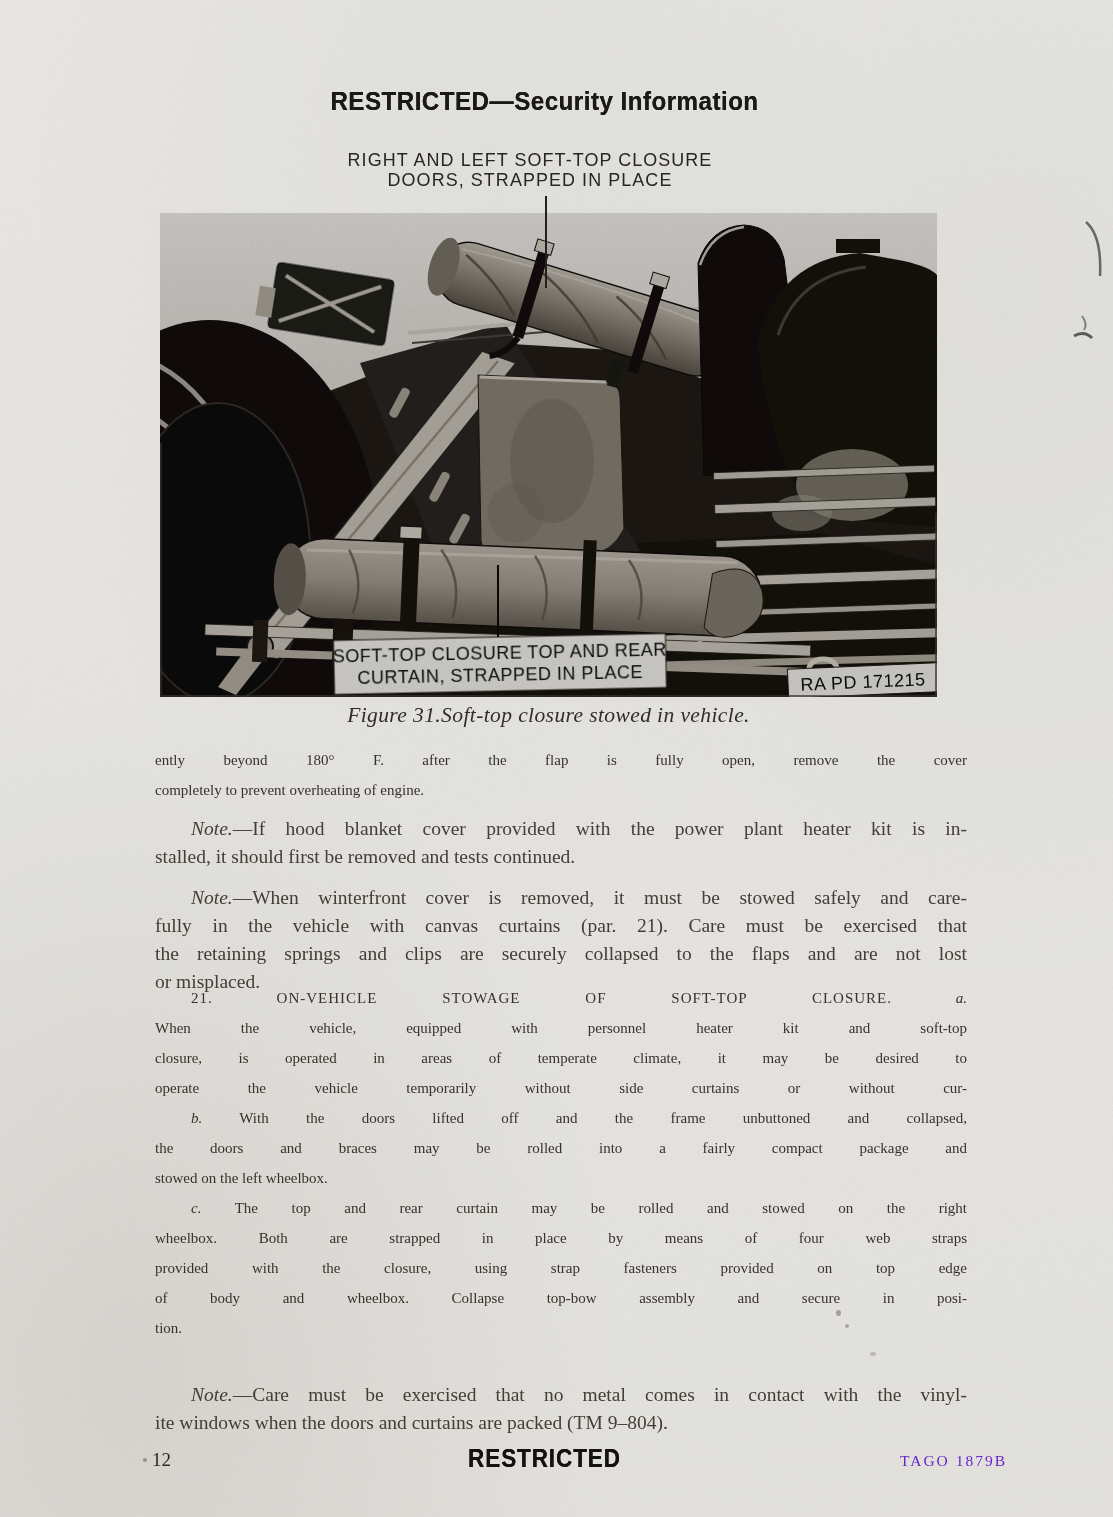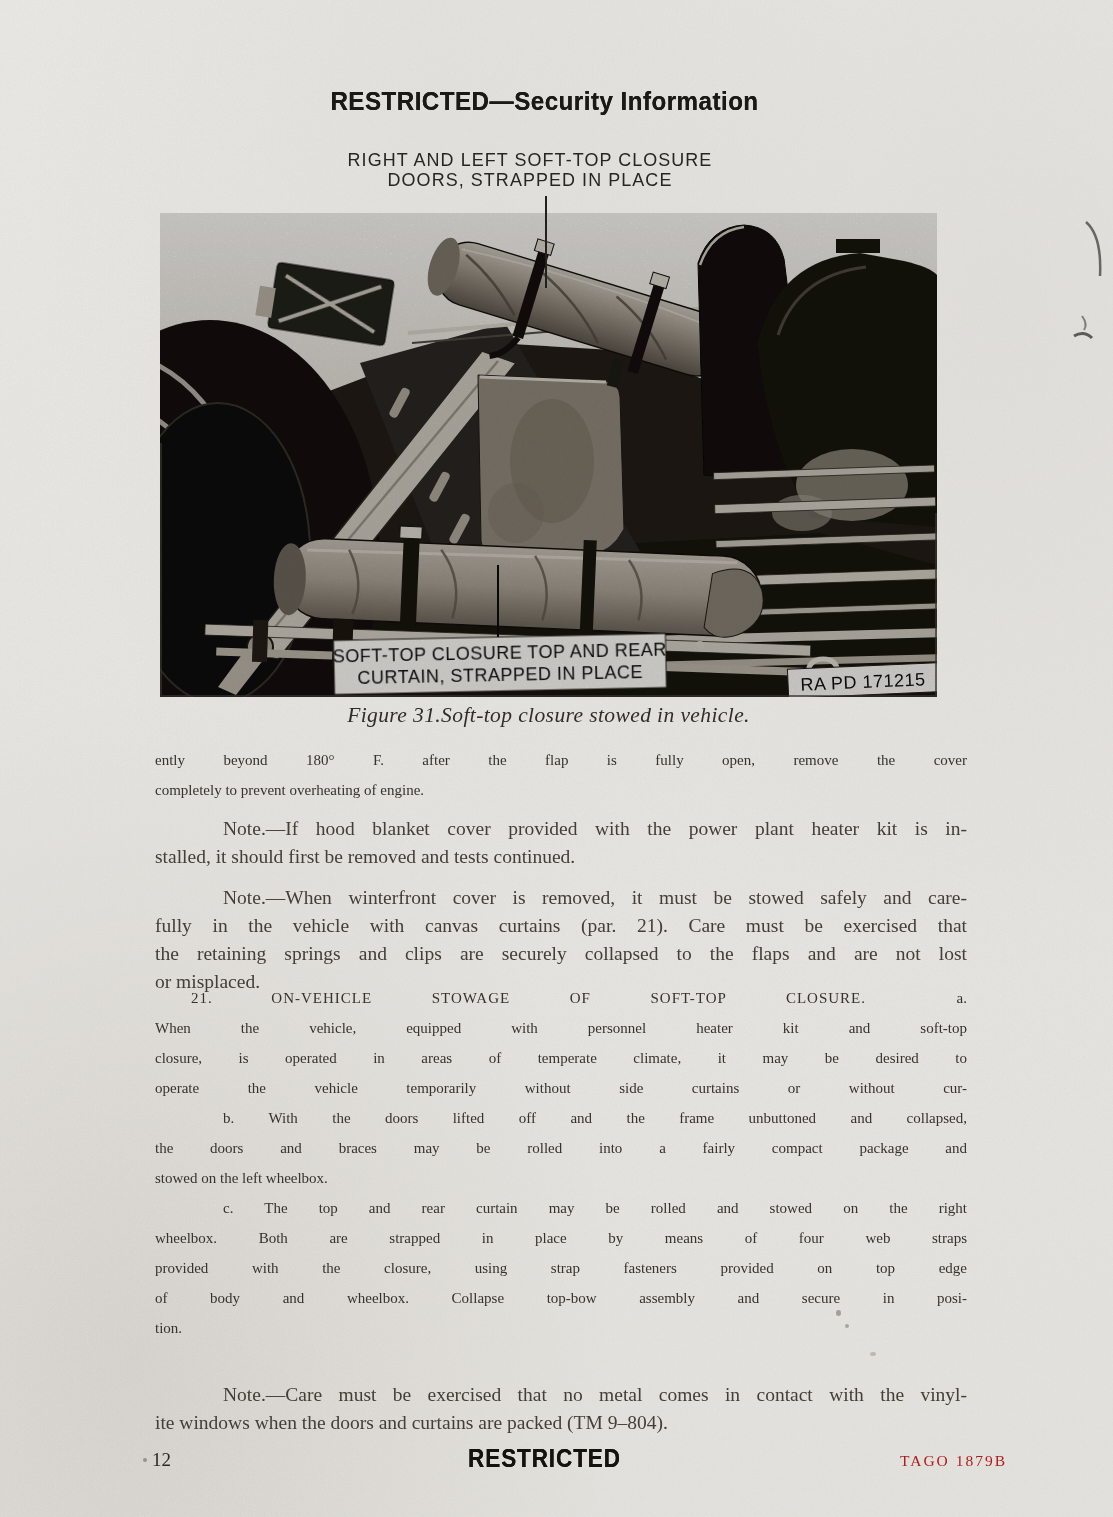--- a/index.html
+++ b/index.html
@@ -29,32 +29,32 @@
     position:absolute;top:703px;left:160px;width:777px;text-align:center;
     font-style:italic;font-size:21.5px;color:#33302b;letter-spacing:.4px;
   }
   .cap-label{margin-right:0;}
   .col{position:absolute;left:155px;width:812px;color:#39352f;}
   .body-lines{font-size:15px;line-height:30px;}
   .note-lines{font-size:19.5px;line-height:28px;color:#46423b;}
   .bline{width:812px;}
   .jl{text-align:justify;text-align-last:justify;}
   .ind{text-indent:36px;}
-  .it{margin-left:32px;}
+  .it{font-style:italic;}
   .phead,.pnum{letter-spacing:1px;}
   .pageno{position:absolute;left:152px;top:1449px;font-size:19px;color:#2f2c27;}
   .footer-restricted{
     position:absolute;left:0;top:1444px;width:1113px;text-align:center;
     font-family:"Liberation Sans",sans-serif;font-weight:bold;font-size:25px;
     letter-spacing:1px;color:#16140f;transform:translateX(-12px) scaleX(.9);
     text-shadow:0 0 .5px #16140f;
   }
   .tago{
     position:absolute;right:106px;top:1452px;font-size:15.5px;letter-spacing:2px;
-    color:#b91c1c;
+    color:#6d28d9;
   }
   .speck{position:absolute;background:#6b6258;border-radius:50%;}
   .overlay,.penmark{position:absolute;pointer-events:none;}
   .ptxt{font-family:"Liberation Sans",sans-serif;font-size:18px;fill:#0e0e0c;letter-spacing:.5px;text-anchor:middle;}
 </style>
 </head>
 <body>
 
 <div class="hdr">
   <span>RESTRICTED—Security Information</span>

